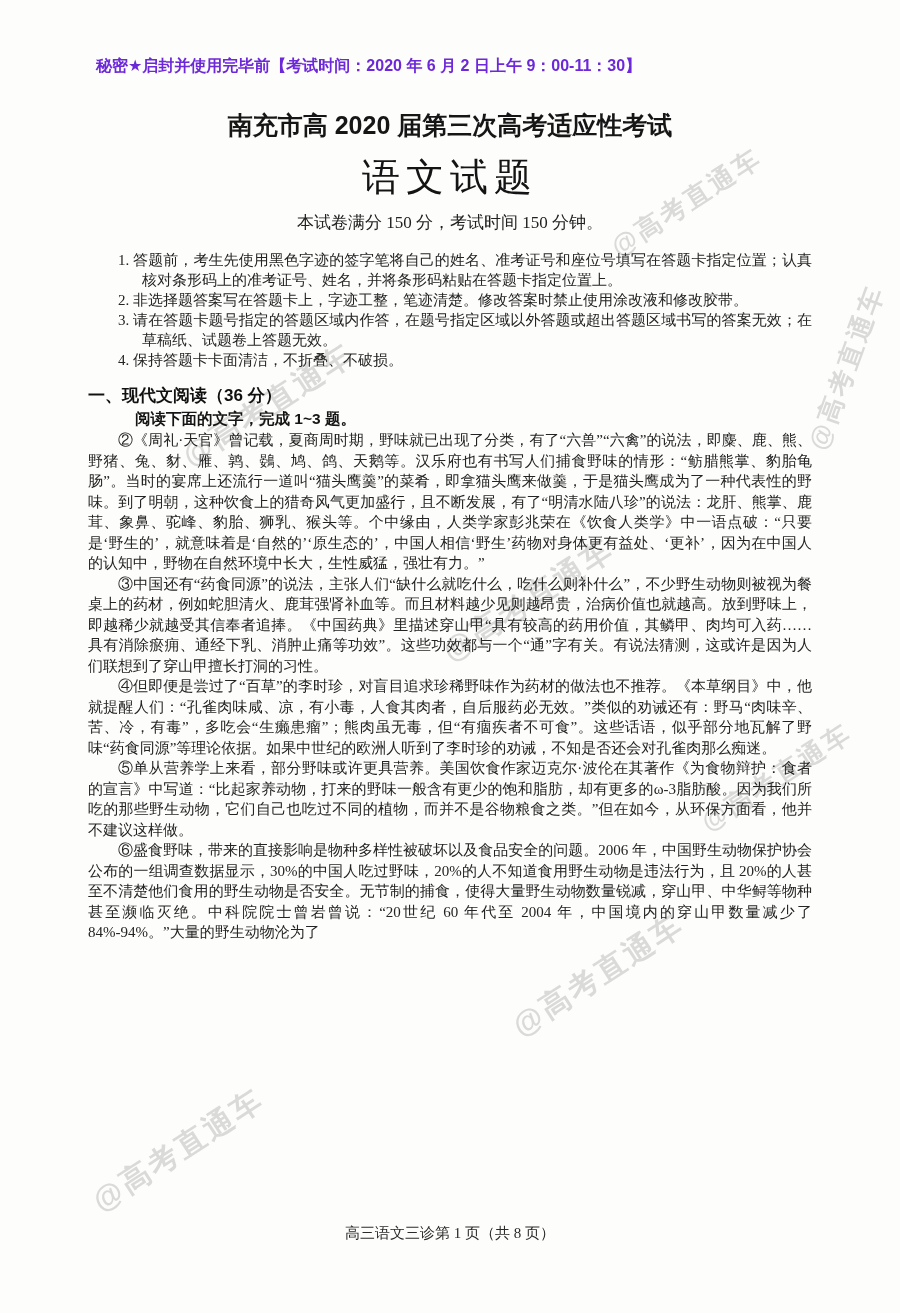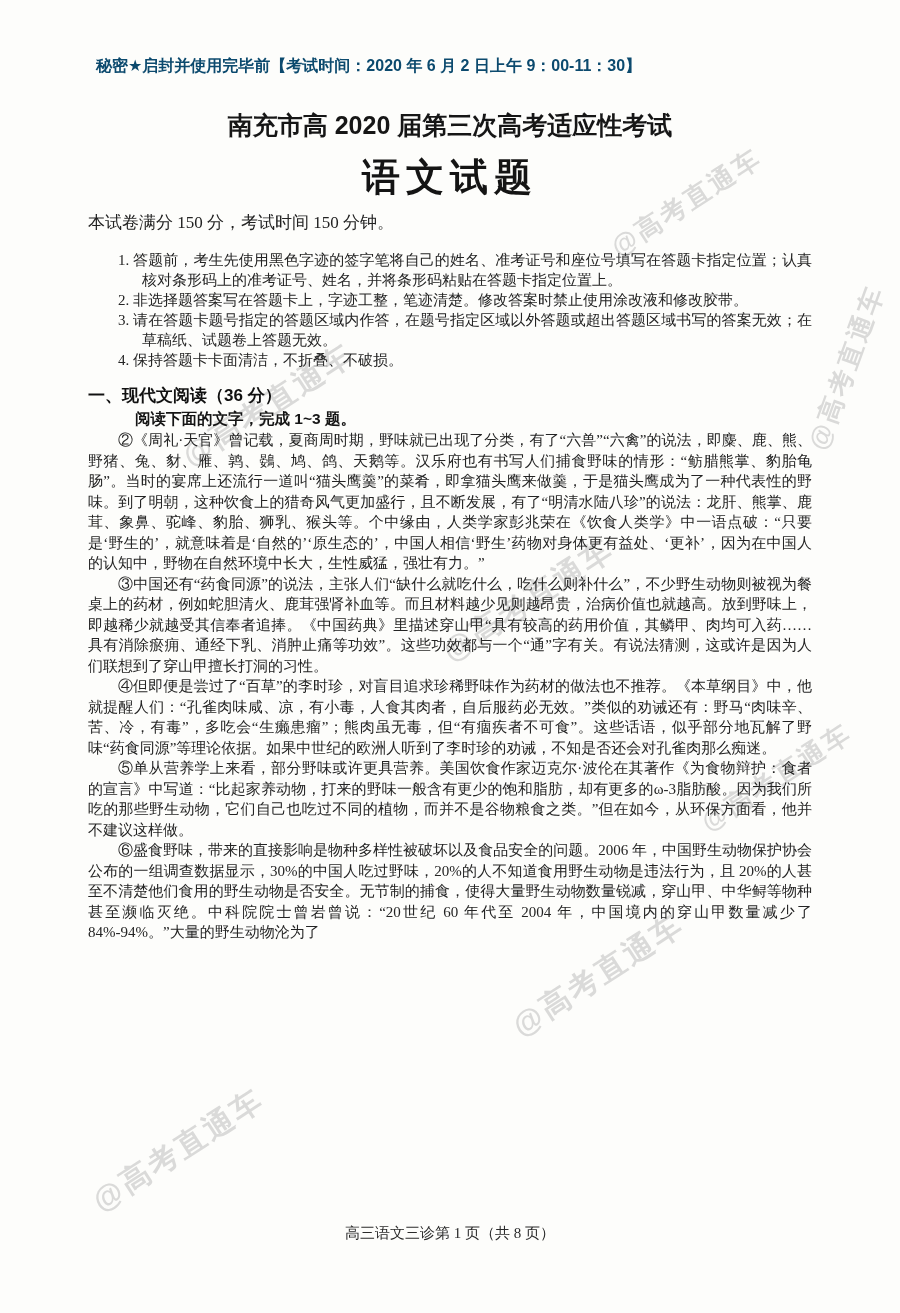--- a/index.html
+++ b/index.html
@@ -14,42 +14,42 @@
     overflow: hidden;
     box-shadow: 0 0 6px rgba(0,0,0,0.25);
   }
   .content { padding: 56px 88px 0 88px; position: relative; z-index: 2; }
 
   .secrecy-line {
     font-family: "Liberation Sans", "DejaVu Sans", sans-serif;
     font-weight: bold;
     font-size: 16px;
     margin-left: 8px;
-    color: #0c4a6e;
+    color: #6d28d9;
   }
   .title {
     margin: 32px 0 0 0;
     text-align: center;
     font-family: "Liberation Sans", "DejaVu Sans", sans-serif;
     font-size: 25px;
     font-weight: bold;
     color: #161616;
   }
   .subject {
     margin: 10px 0 0 0;
     text-align: center;
     font-family: "Liberation Sans", "DejaVu Sans", sans-serif;
     font-size: 38px;
-    font-weight: bold;
+    font-weight: normal;
     letter-spacing: 6px;
     color: #141414;
   }
   .exam-info {
     margin-top: 8px;
-    text-align: left;
+    text-align: center;
     font-size: 17px;
     color: #222;
   }
 
   .notice { margin-top: 16px; }
   .notice-label {
     font-family: "Liberation Sans", "DejaVu Sans", sans-serif;
     font-weight: bold;
     font-size: 16px;
     margin-bottom: 2px;

